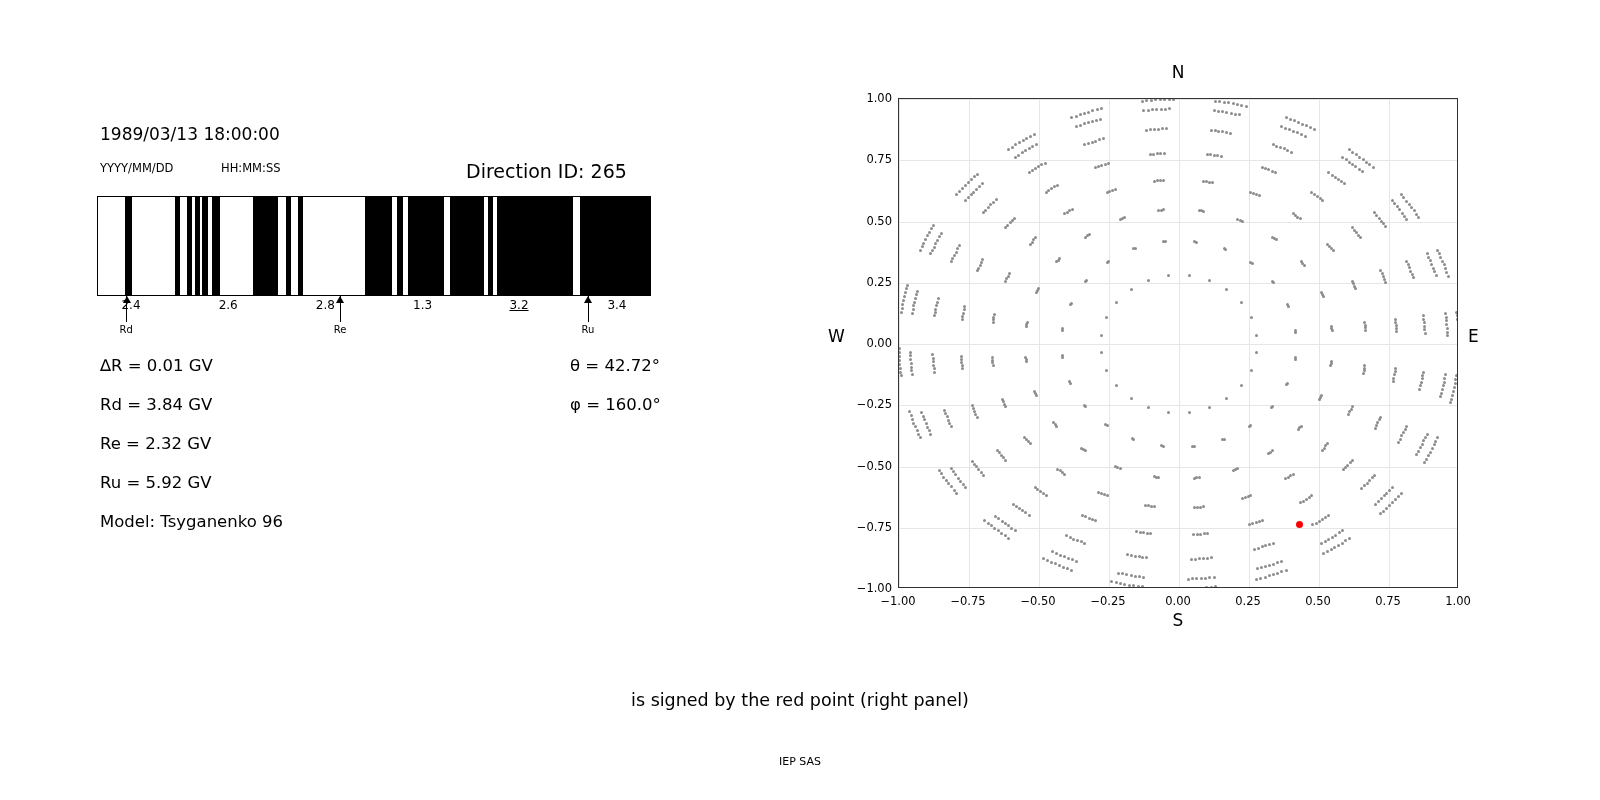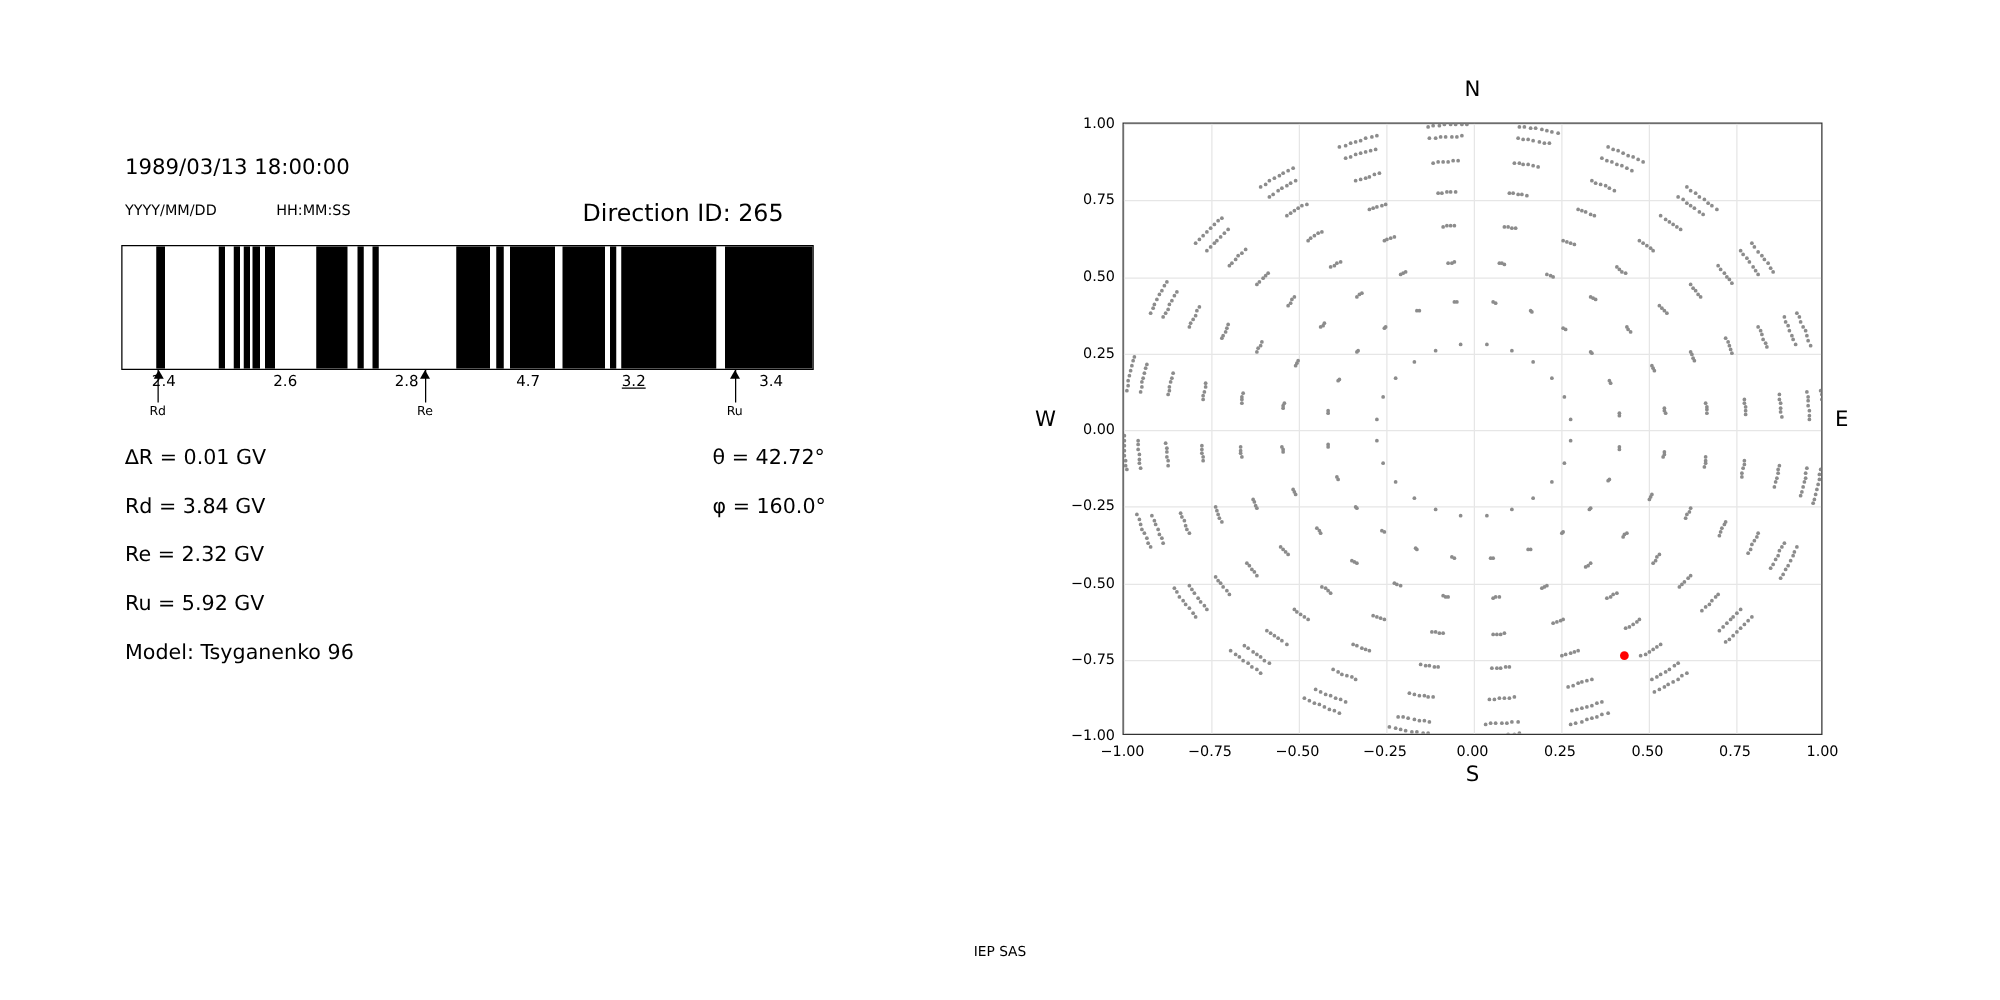--- a/index.html
+++ b/index.html
@@ -246,22 +246,22 @@
         <div class="band" style="left: 390.23px; width: 4.85965px;"></div>
         <div class="band" style="left: 399.463px; width: 75.3246px;"></div>
         <div class="band" style="left: 482.077px; width: 71.4368px;"></div>
       </div>
   </div>
 
   <div class="axis-ticks" id="penumbra-axis">
       <div class="tick-label" style="left: 34.0175px;">2.4</div>
       <div class="tick-label" style="left: 131.211px;">2.6</div>
       <div class="tick-label" style="left: 228.404px;">2.8</div>
-      <div class="tick-label" style="left: 325.596px;">4.7</div>
-      <div class="tick-label" style="left: 410px; text-decoration: underline;">3.2</div>
+      <div class="tick-label" style="left: 325.596px;">1.3</div>
+      <div class="tick-label" style="left: 422px; text-decoration: underline;">3.2</div>
       <div class="tick-label" style="left: 519.982px;">3.4</div>
     </div>
 
   <div class="lbl val" id="dR-value">∆R = 0.01 GV</div>
   <div class="lbl val" id="Rd-value">Rd = 3.84 GV</div>
   <div class="lbl val" id="Re-value">Re = 2.32 GV</div>
   <div class="lbl val" id="Ru-value">Ru = 5.92 GV</div>
   <div class="lbl val" id="model-value">Model: Tsyganenko 96</div>
   <div class="lbl val" id="theta-value">θ = 42.72°</div>
   <div class="lbl val" id="phi-value">φ = 160.0°</div>
@@ -1174,20 +1174,21 @@
       <div class="ax-tick-y" style="left: 20px; width: 52px; top: 364.25px;">−0.25</div>
       <div class="ax-tick-y" style="left: 20px; width: 52px; top: 303px;">0.00</div>
       <div class="ax-tick-y" style="left: 20px; width: 52px; top: 241.75px;">0.25</div>
       <div class="ax-tick-y" style="left: 20px; width: 52px; top: 180.5px;">0.50</div>
       <div class="ax-tick-y" style="left: 20px; width: 52px; top: 119.25px;">0.75</div>
       <div class="ax-tick-y" style="left: 20px; width: 52px; top: 58px;">1.00</div>
     </div>
 </div>
 
 <div class="caption" id="caption-block">
+  <div>is signed by the red point (right panel)</div>
 </div>
 <div id="footer-credit">IEP SAS</div>
 
 <div class="marker" style="left: 126.158px; top: 296px;"></div>
 <div class="marker-label" style="left: 126.158px; top: 324px;">Rd</div>
 <div class="marker" style="left: 339.982px; top: 296px;"></div>
 <div class="marker-label" style="left: 339.982px; top: 324px;">Re</div>
 <div class="marker" style="left: 587.825px; top: 296px;"></div>
 <div class="marker-label" style="left: 587.825px; top: 324px;">Ru</div>
 

